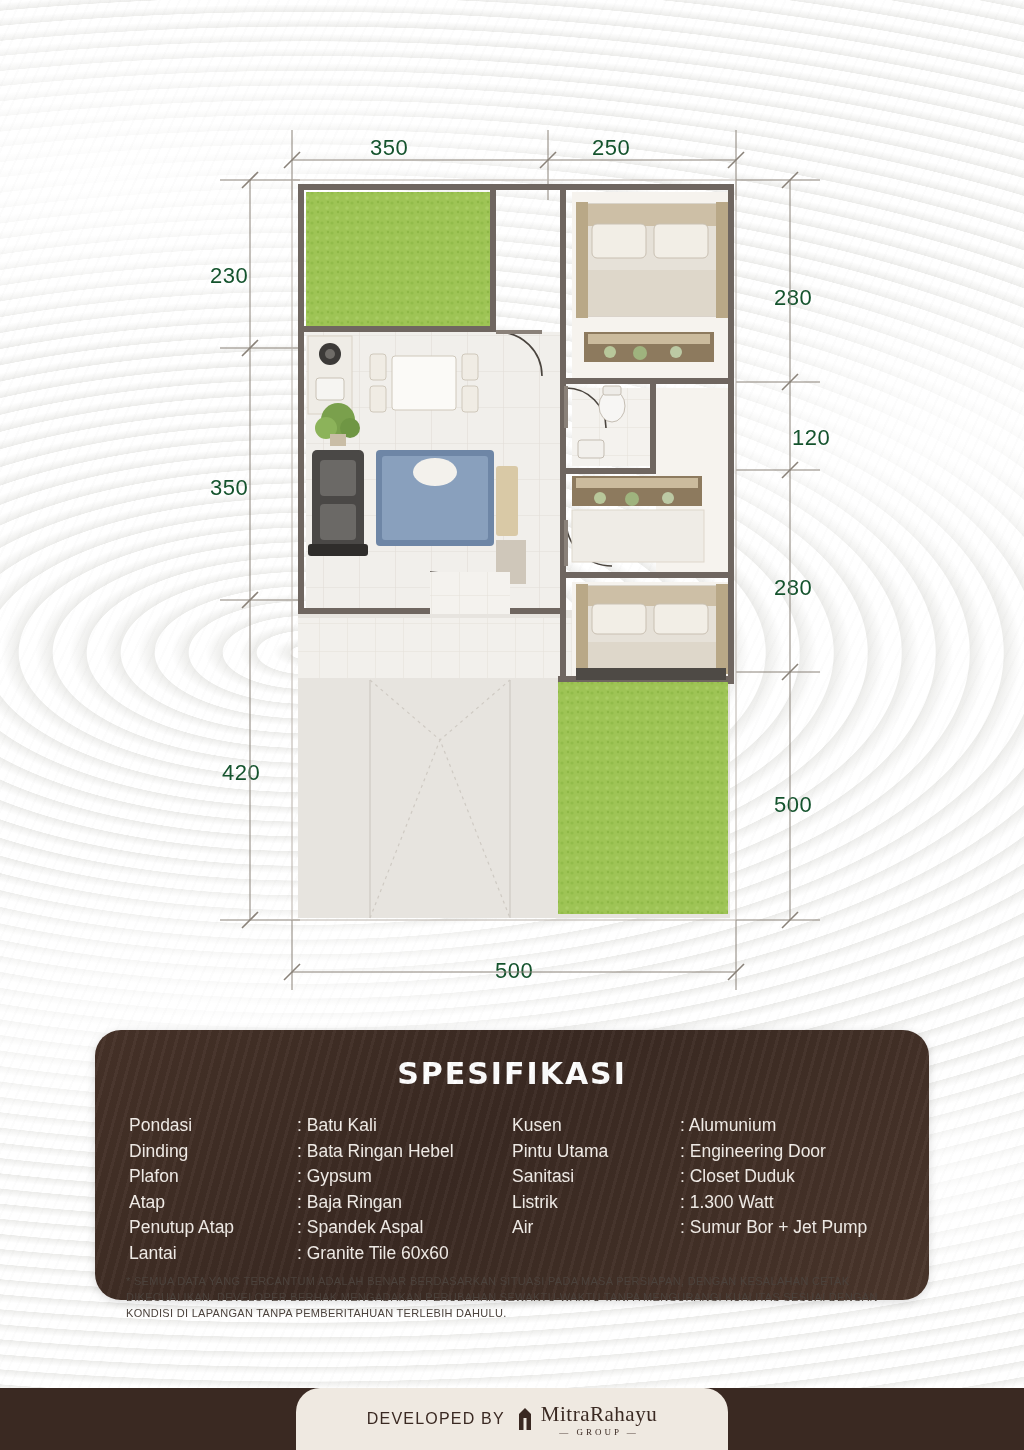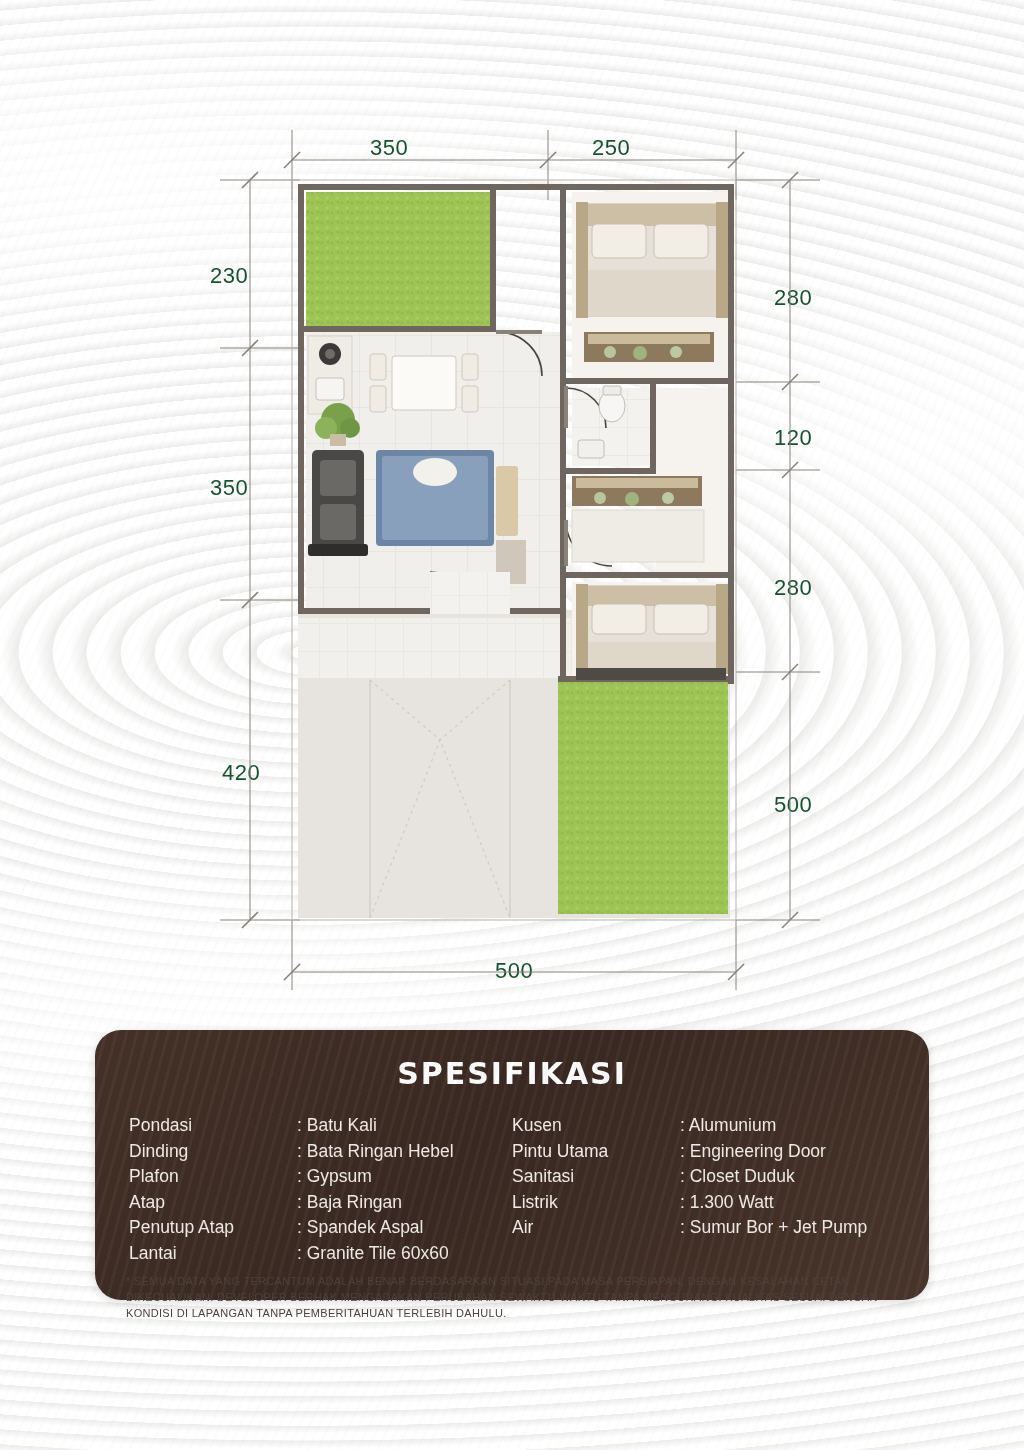--- a/index.html
+++ b/index.html
@@ -105,21 +105,21 @@
   <div class="plan-wrap">
 
     <div class="dim-label" style="left:190px;top:15px;">350</div>
     <div class="dim-label" style="left:412px;top:15px;">250</div>
 
     <div class="dim-label" style="left:30px;top:143px;">230</div>
     <div class="dim-label" style="left:30px;top:355px;">350</div>
     <div class="dim-label" style="left:30px;top:640px;margin-left:12px;">420</div>
 
     <div class="dim-label" style="left:594px;top:165px;">280</div>
-    <div class="dim-label" style="left:594px;top:305px;">120</div>
+    <div class="dim-label" style="left:612px;top:305px;">120</div>
     <div class="dim-label" style="left:594px;top:455px;">280</div>
     <div class="dim-label" style="left:594px;top:672px;">500</div>
 
     <div class="dim-label" style="left:315px;top:838px;">500</div>
 
     <svg class="plan" width="680" height="900" viewBox="0 0 680 900">
       <defs>
         <pattern id="tiles" width="36" height="36" patternUnits="userSpaceOnUse">
           <rect width="36" height="36" fill="#f1efeb"></rect>
           <path d="M36 0 V36 M0 36 H36" stroke="#e2ded7" stroke-width="1.2"></path>
@@ -377,14 +377,29 @@
         <div class="spec-row">
             <span class="spec-key">Air</span>
             <span class="spec-val">: Sumur Bor + Jet Pump</span>
           </div>
       </div>
     </div>
   </div>
 
   <div class="disclaimer">* SEMUA DATA YANG TERCANTUM ADALAH BENAR BERDASARKAN SITUASI PADA MASA PERSIAPAN, DENGAN KESALAHAN CETAK DIKECUALIKAN. DEVELOPER BERHAK MENGADAKAN PERUBAHAN SEWAKTU-WAKTU TANPA MENGURANGI KUALITAS SESUAI DENGAN KONDISI DI LAPANGAN TANPA PEMBERITAHUAN TERLEBIH DAHULU.</div>
 
+  <div class="footer">
+    <div class="mid">
+      <span class="dev">DEVELOPED BY</span>
+      <span class="brand">
+        <svg width="20" height="26" viewBox="0 0 20 26">
+          <path d="M4 24 V8 L10 2 L16 8 V24 Z" fill="#3a2922"></path>
+          <rect x="8.5" y="12" width="3" height="12" fill="#efe9e1"></rect>
+        </svg>
+        <span>
+          <span class="brand-name">MitraRahayu</span>
+          <span class="brand-sub">— GROUP —</span>
+        </span>
+      </span>
+    </div>
+  </div>
 
 </div>
 
 </body></html>

